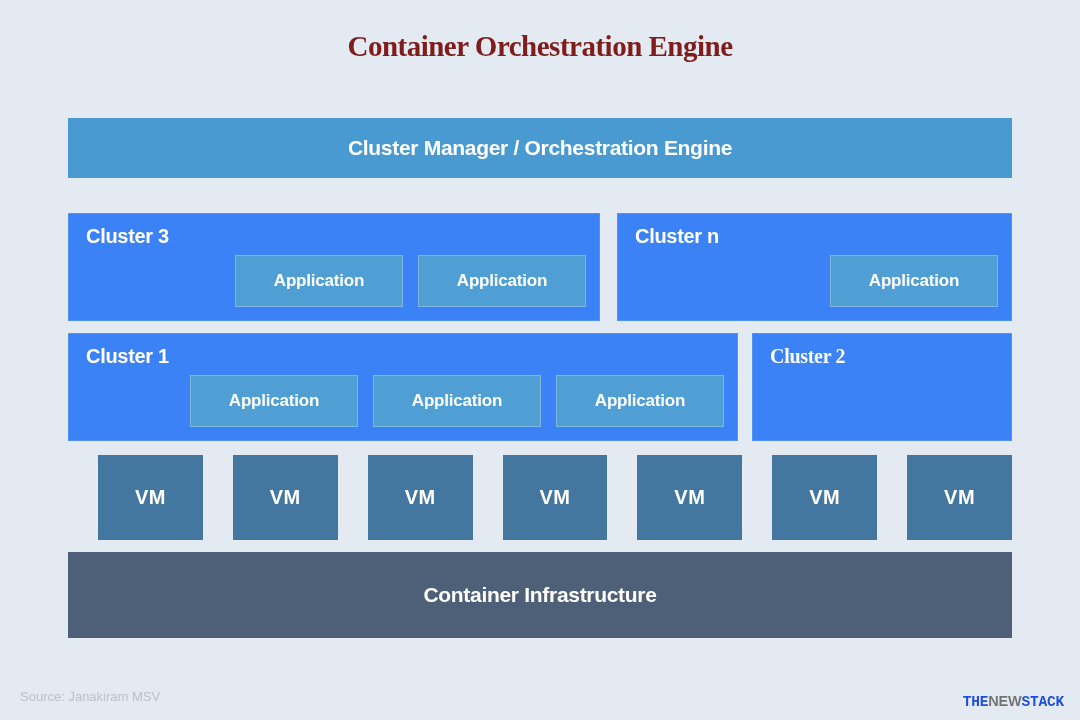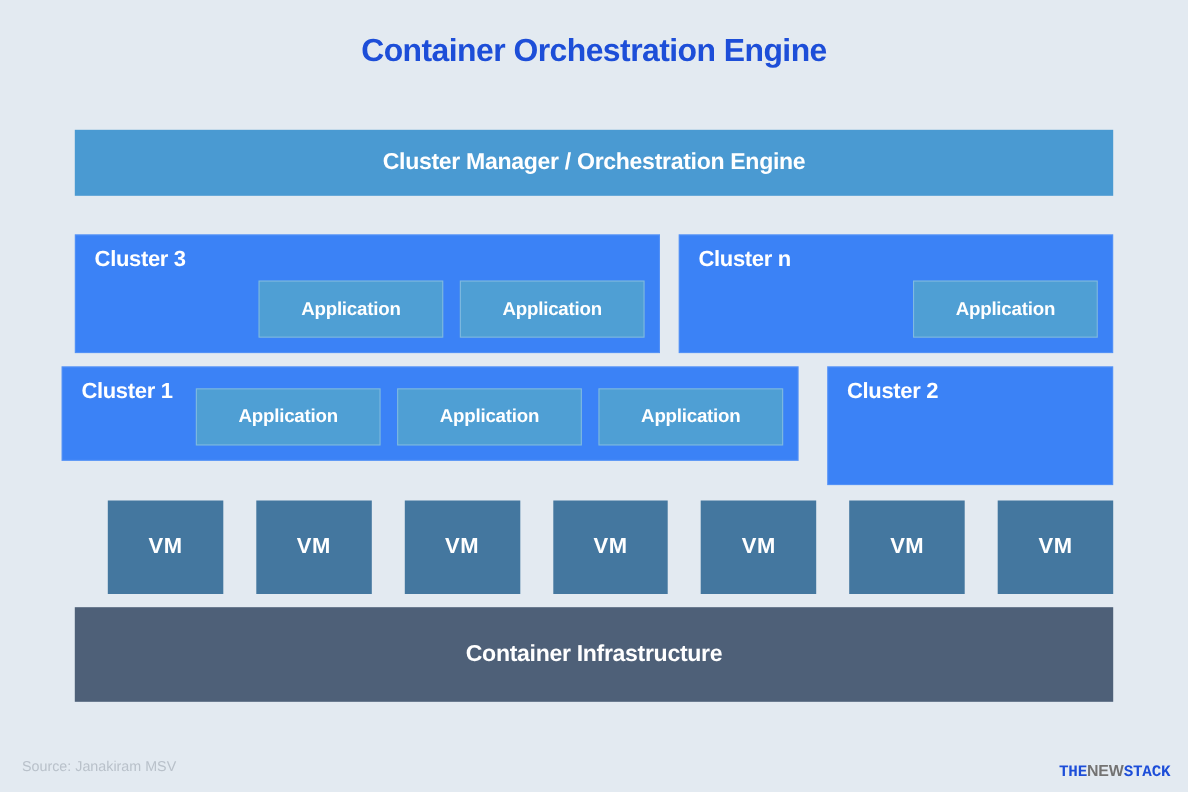--- a/index.html
+++ b/index.html
@@ -11,23 +11,24 @@
     font-family: "Liberation Sans", sans-serif;
     overflow: hidden;
   }
   .title {
     position: absolute;
     top: 30px; left: 0;
     width: 100%;
     text-align: center;
     font-size: 29px;
     font-weight: bold;
-    color: #1d4ed8;
+    color: #7f1d1d;
     letter-spacing: -0.5px;
     margin: 0;
+    font-family: Liberation Serif, serif;
   }
   .bar {
     position: absolute;
     display: flex;
     align-items: center;
     justify-content: center;
     color: #ffffff;
     font-weight: bold;
   }
   .manager {
@@ -37,22 +38,22 @@
     font-size: 21px;
     letter-spacing: -0.3px;
   }
   .cluster {
     position: absolute;
     background: #3b82f6;
     box-shadow: inset 0 0 0 1px rgba(255,255,255,0.12);
   }
   .cluster-3 { left: 68px;  top: 213px; width: 532px; height: 108px; }
   .cluster-n { left: 617px; top: 213px; width: 395px; height: 108px; }
-  .cluster-1 { left: 56px;  top: 333px; width: 670px; height: 86px; }
-  .cluster-2 { left: 752px; top: 333px; width: 260px; height: 108px; }
+  .cluster-1 { left: 68px;  top: 333px; width: 670px; height: 108px; }
+  .cluster-2 { left: 752px; top: 333px; width: 260px; height: 108px; font-family: Liberation Serif, serif; }
   .cluster-label {
     position: absolute;
     top: 12px; left: 18px;
     font-size: 20px;
     font-weight: bold;
     color: #ffffff;
     letter-spacing: -0.3px;
   }
   .apps {
     position: absolute;

